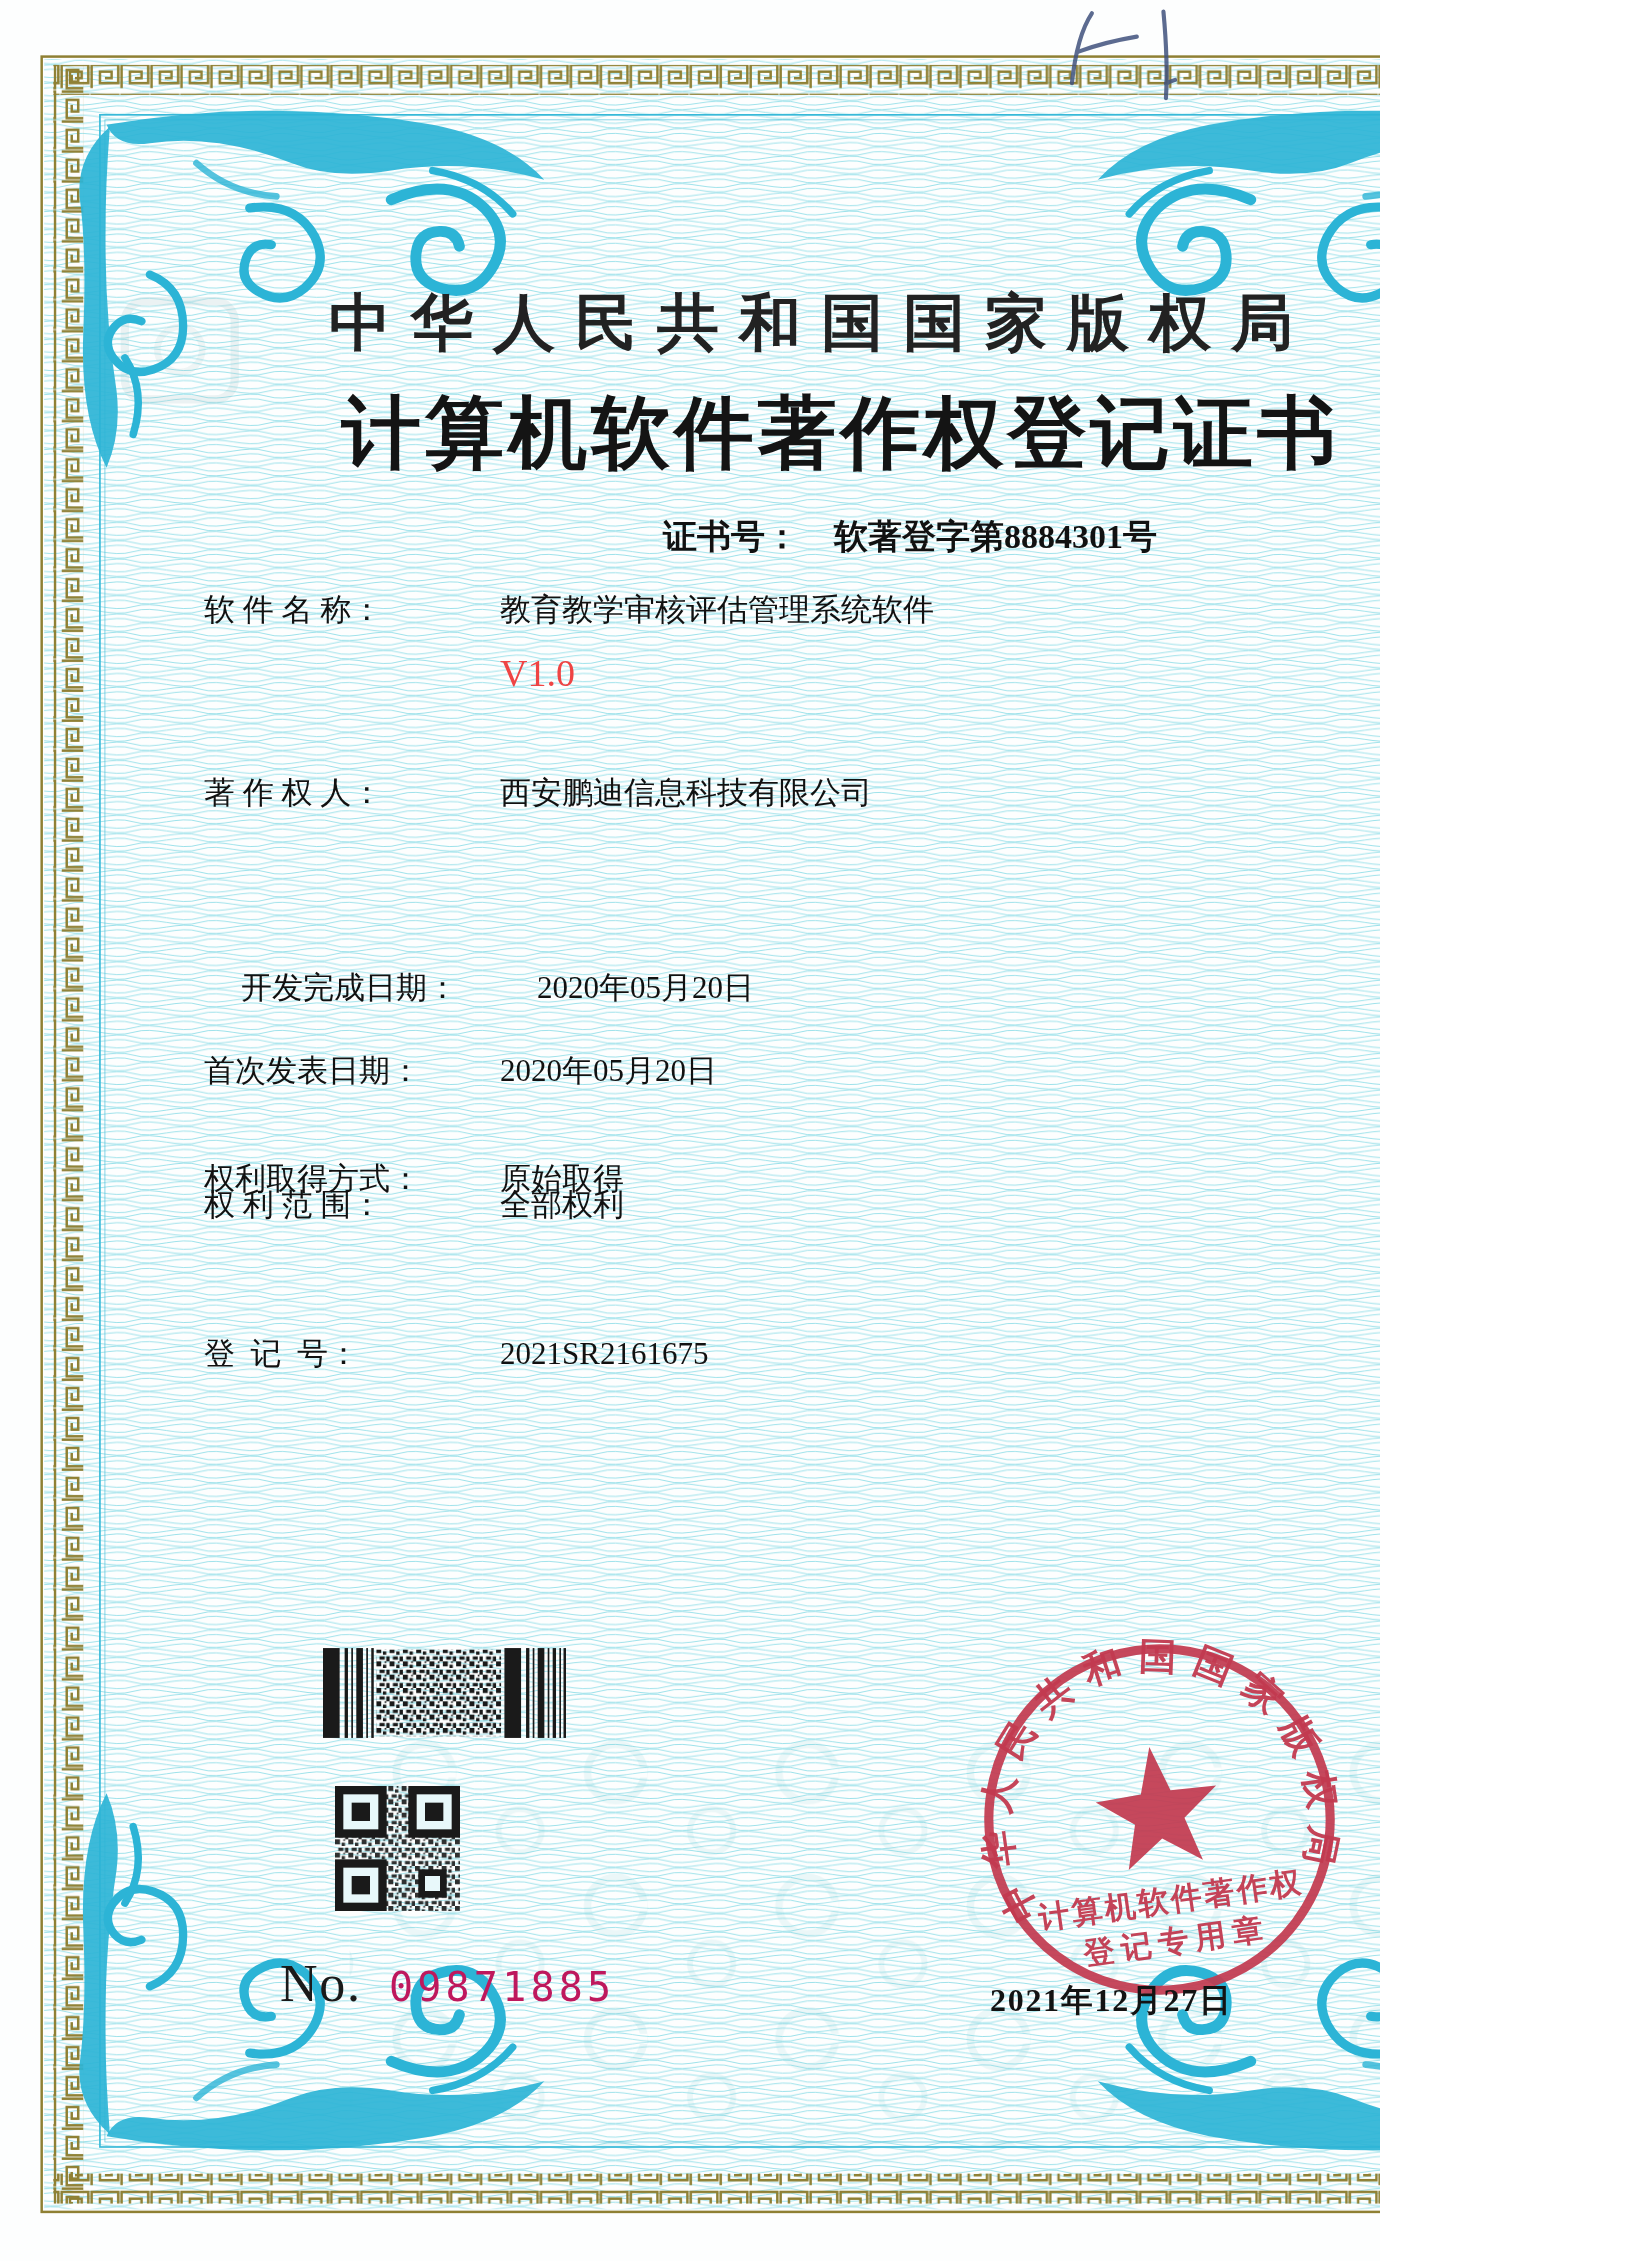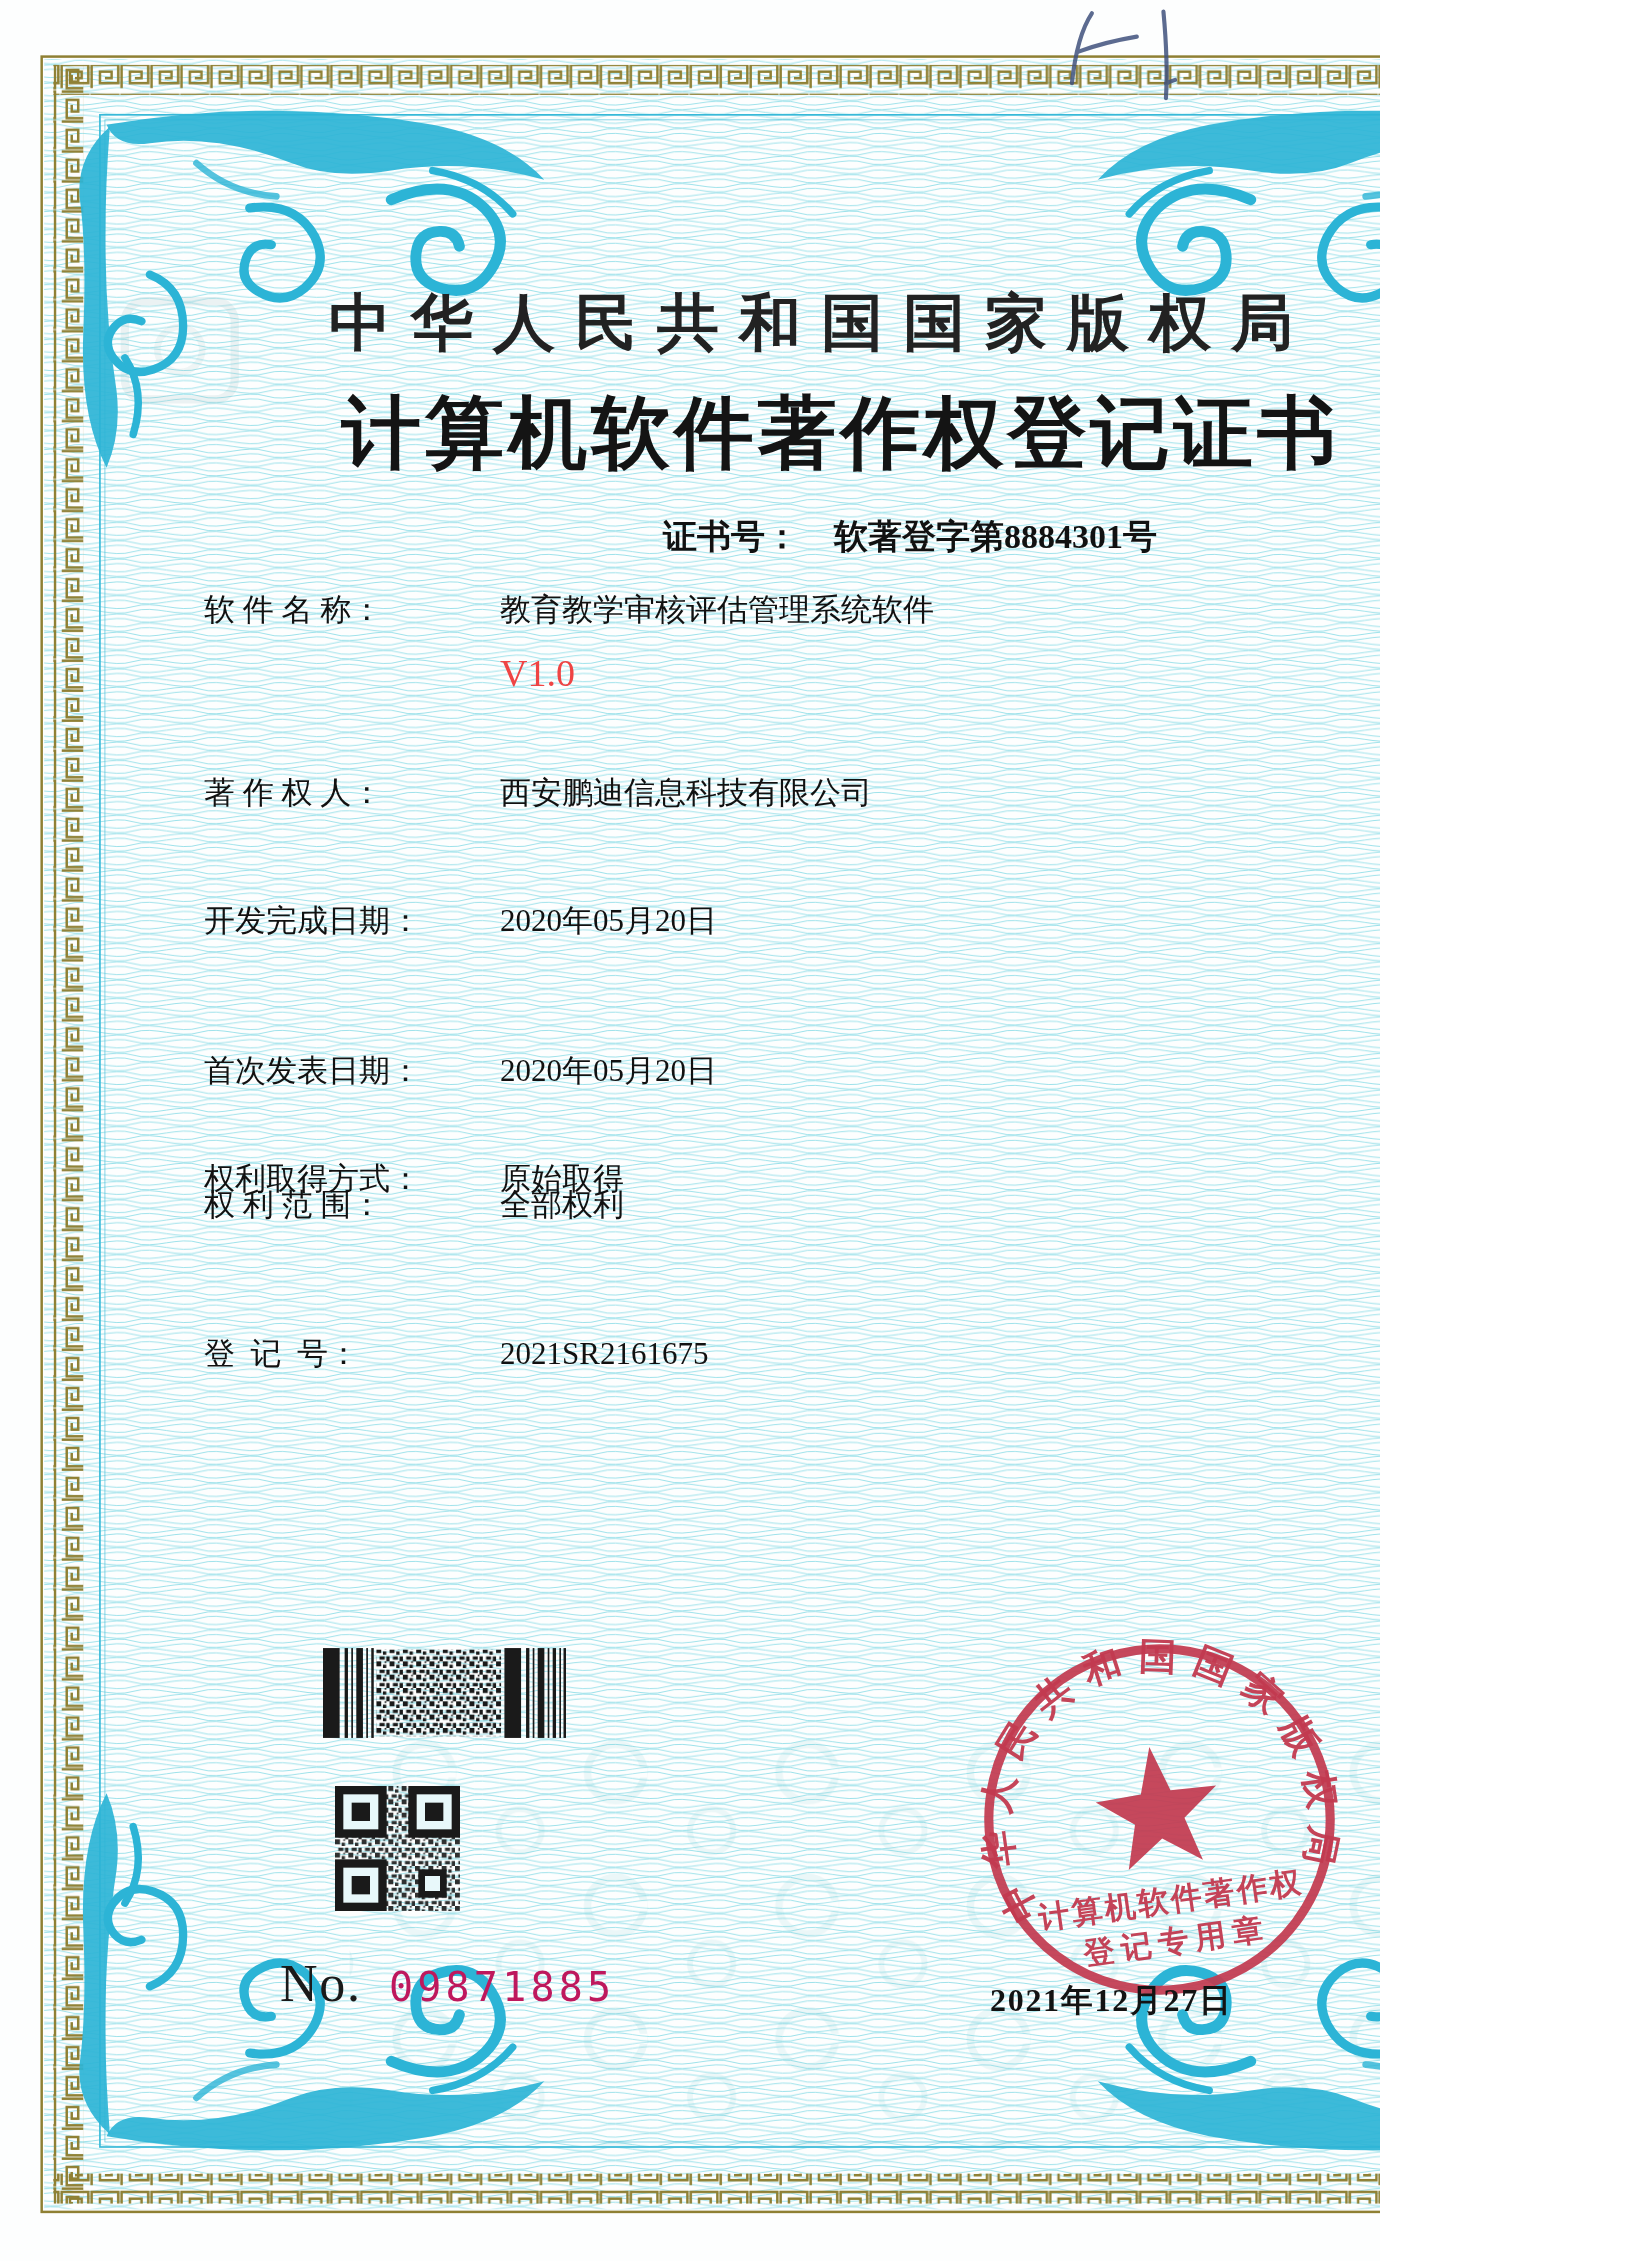--- a/index.html
+++ b/index.html
@@ -124,21 +124,21 @@
   <div class="abs title">中华人民共和国国家版权局</div>
   <div class="abs subtitle">计算机软件著作权登记证书</div>
 
   <div class="abs certno"><span>证书号：</span><span class="gap"></span><span>软著登字第8884301号</span></div>
 
   <div class="abs row" style="top:589px;"><span class="lbl">软 件 名 称：</span><span class="val">教育教学审核评估管理系统软件</span></div>
   <div class="abs v2row" style="top:651px;">V1.0</div>
 
   <div class="abs row" style="top:772px;"><span class="lbl">著 作 权 人：</span><span class="val">西安鹏迪信息科技有限公司</span></div>
 
-  <div class="abs row" style="top:900px;"><span class="lbl">开发完成日期：</span><span class="val">2020年05月20日</span></div>
+  <div class="abs row" style="top:967px;margin-left:37px;"><span class="lbl">开发完成日期：</span><span class="val">2020年05月20日</span></div>
 
   <div class="abs row" style="top:1050px;"><span class="lbl">首次发表日期：</span><span class="val">2020年05月20日</span></div>
 
   <div class="abs row" style="top:1158px;"><span class="lbl">权利取得方式：</span><span class="val">原始取得</span></div>
 
   <div class="abs row" style="top:1184px;"><span class="lbl">权 利 范 围：</span><span class="val">全部权利</span></div>
 
   <div class="abs row" style="top:1333px;"><span class="lbl">登  记  号：</span><span class="val">2021SR2161675</span></div>
 
 

